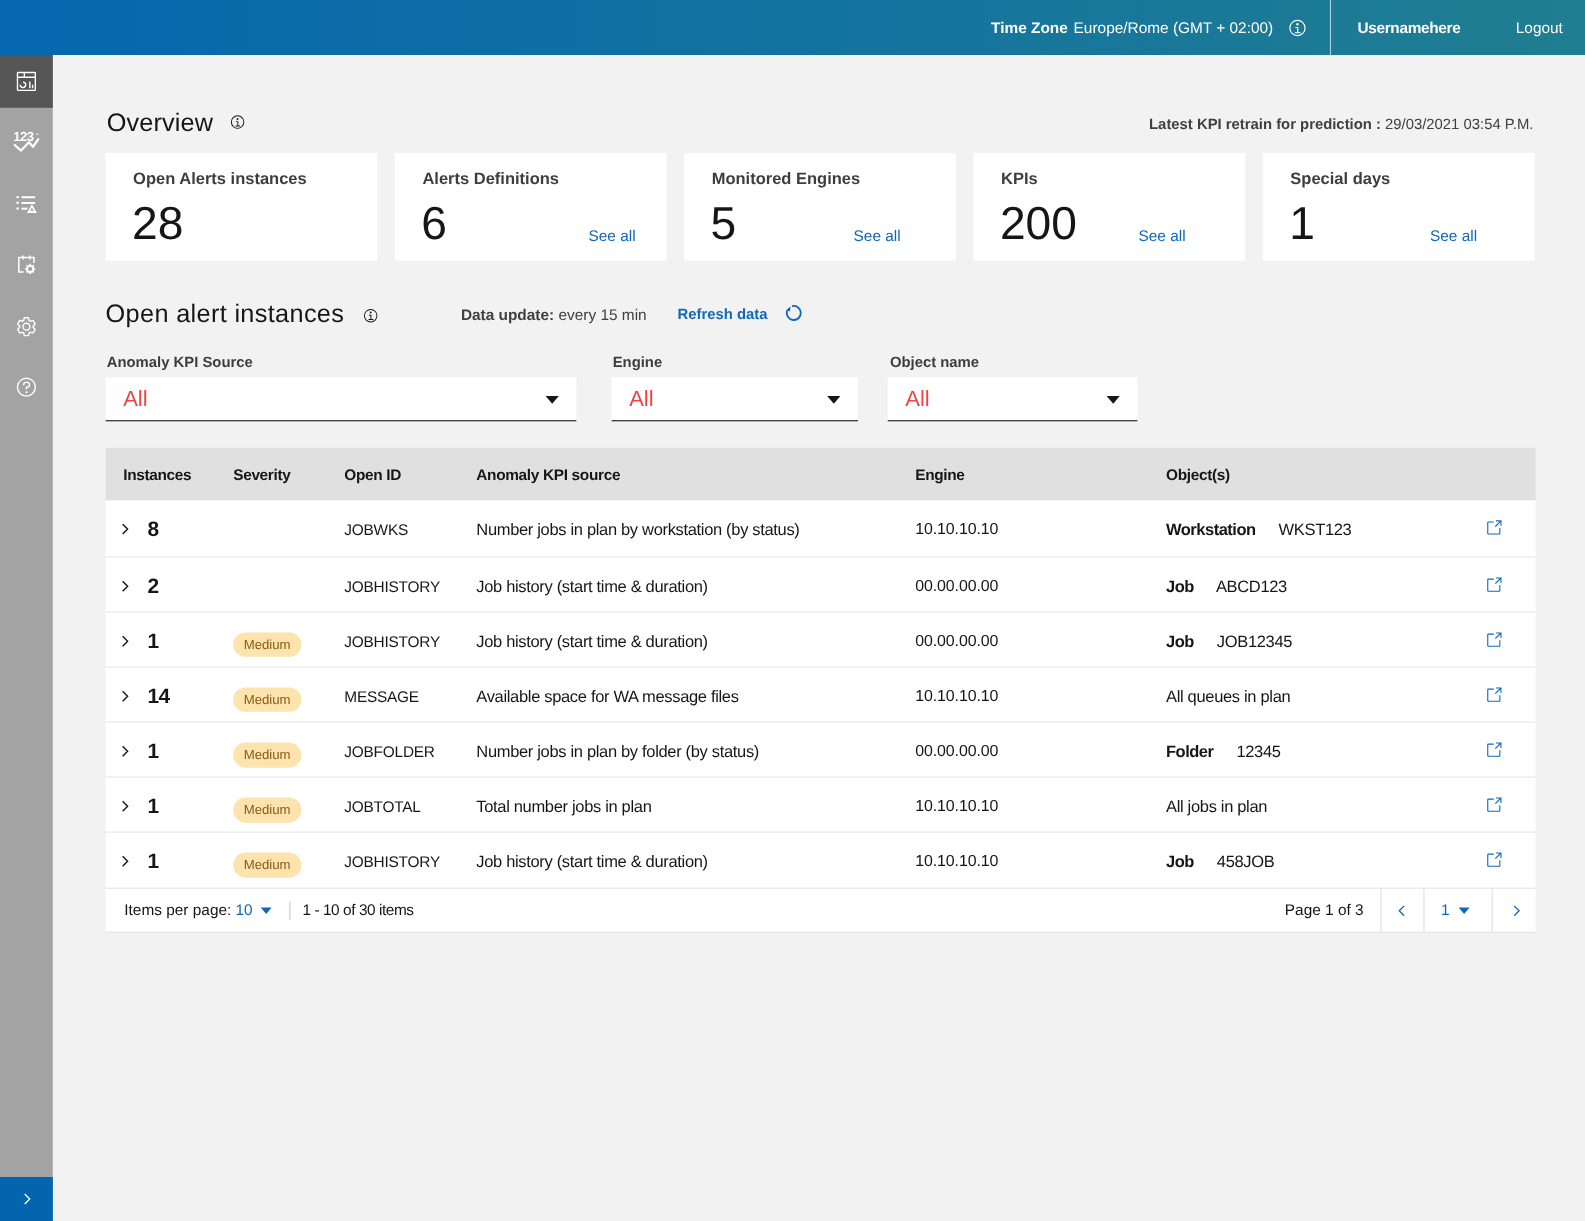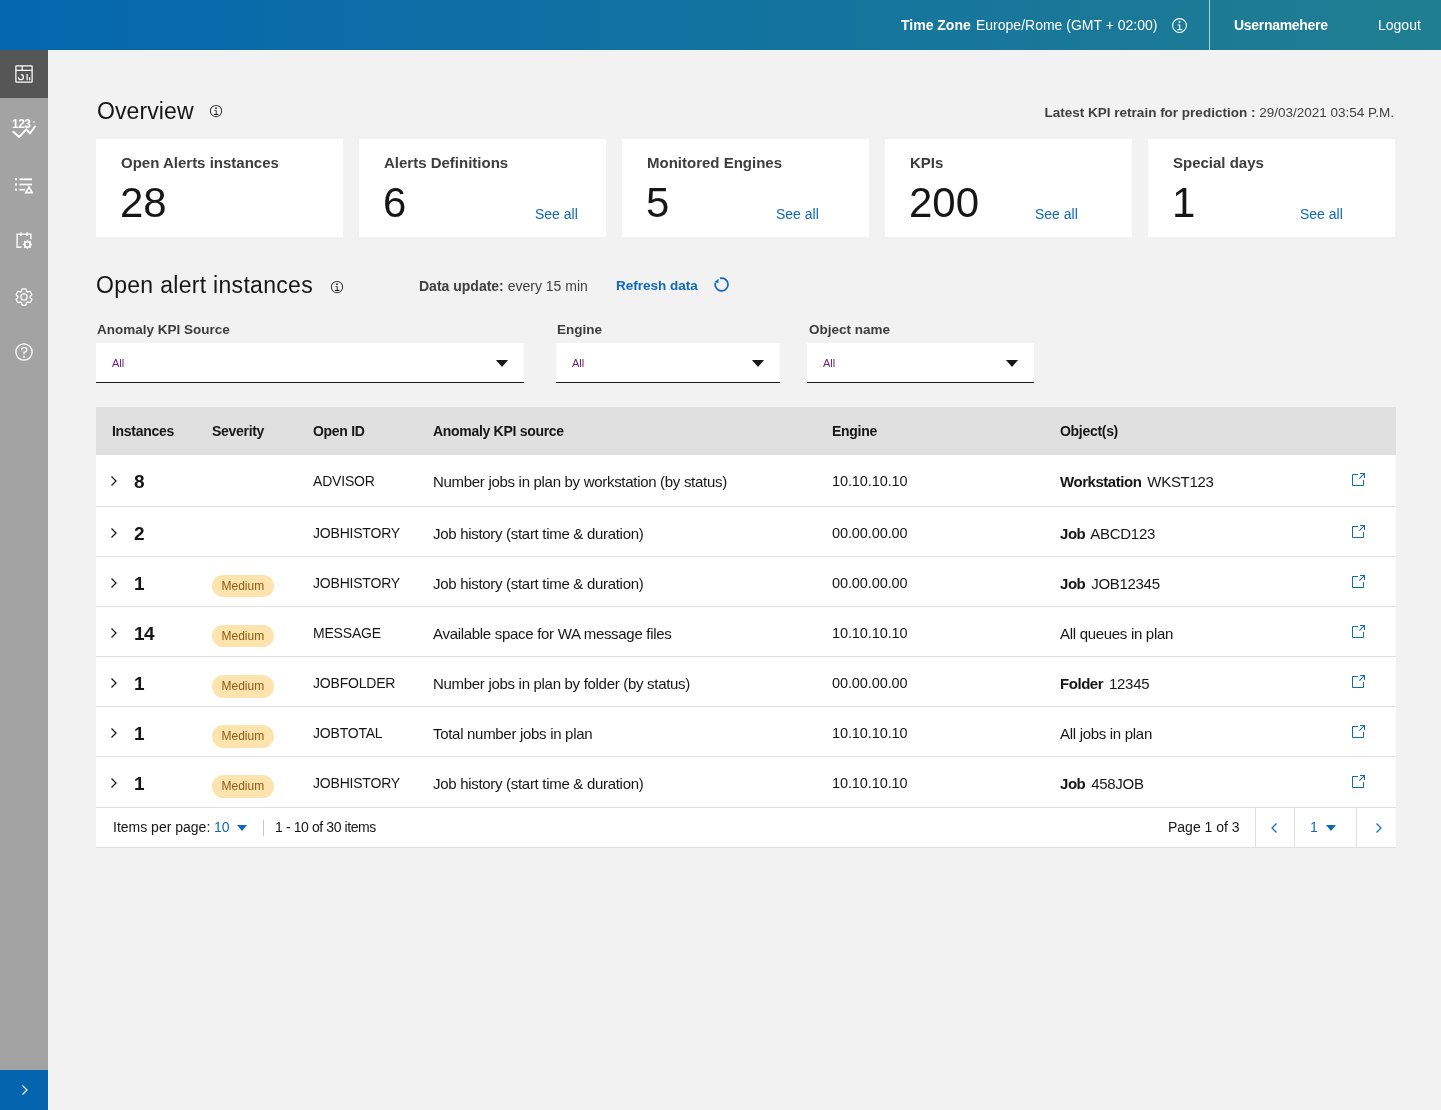--- a/index.html
+++ b/index.html
@@ -36,41 +36,41 @@
 
   
   .card { position:absolute; top:139px; width:247px; height:98px; background:#fff; }
   .card .ct { position:absolute; left:25px; top:15px; font-size:15px; font-weight:bold; color:#3d3d3d; }
   .card .num { position:absolute; left:24px; top:39.5px; font-size:42px; color:#161616; }
   .card .seeall { position:absolute; font-size:14px; color:#1068b8; top:67px; }
 
   
   .flabel { position:absolute; top:322px; font-size:13.5px; font-weight:bold; color:#3d3d3d; }
   .fbox { position:absolute; top:343px; height:40px; background:#fff; border-bottom:1px solid #161616; }
-  .fbox .all { position:absolute; left:16px; top:0; line-height:40px; font-size:11px; color:#701a75; }
+  .fbox .all { position:absolute; left:16px; top:0; line-height:40px; font-size:20px; color:#ef4444; }
   .fbox .caret { position:absolute; right:16px; top:17px; width:0; height:0;
     border-left:6px solid transparent; border-right:6px solid transparent; border-top:7px solid #161616; }
 
   
   #table { position:absolute; left:96px; top:407px; width:1300px; }
   #thead { position:relative; height:48px; background:#e0e0e0; }
   #thead span { position:absolute; top:0; line-height:48px; font-size:14px; font-weight:bold; color:#161616; letter-spacing:-0.3px; }
   .trow { position:relative; height:50.2px; background:#fff; border-bottom:1px solid #e0e0e0; }
   #thead + .trow { height:51.5px; }
   .trow .chev { position:absolute; left:11px; top:20px; }
   .trow .cnt { position:absolute; left:38px; top:17px; line-height:19px; font-size:19px; font-weight:bold; letter-spacing:-0.5px; }
   .trow .pill { position:absolute; left:116px; top:18px; height:22.5px; border-radius:11.5px;
     font-size:12px; line-height:22.5px; padding:0 9.5px; }
   .pill.high { background:#fcd0d2; color:#a2191f;margin-top:44px; }
   .pill.med { background:#fde3ad; color:#8a5a12; }
   .trow .aid { position:absolute; left:217px; top:2px; line-height:49px; font-size:14px; letter-spacing:-0.2px; }
   .trow .desc { position:absolute; left:337px; top:2px; line-height:49px; font-size:15px; letter-spacing:-0.3px; }
   .trow .eng { position:absolute; left:736px; top:2px; line-height:49px; font-size:14.5px; letter-spacing:-0.1px; }
   .trow .obj { position:absolute; left:964px; top:2px; line-height:49px; font-size:15px; letter-spacing:-0.3px; }
-  .trow .obj b { margin-right:2px; letter-spacing:-0.45px; }
+  .trow .obj b { margin-right:17px; letter-spacing:-0.45px; }
   .trow .launch { position:absolute; left:1254px; top:17px; }
 
   
   #pagbar { position:relative; height:40px; background:#fff; border-bottom:1px solid #e0e0e0; font-size:14px; }
   #pagbar .t { position:absolute; top:0; line-height:39px; color:#161616; }
   #pagbar .blue { color:#1068b8; }
   #pagbar .vline { position:absolute; top:0; width:1px; height:39px; background:#e0e0e0; }
   .caret-sm { position:absolute; width:0; height:0; border-left:5px solid transparent;
     border-right:5px solid transparent; border-top:6px solid #1068b8; top:17px; }
 </style>
@@ -228,21 +228,21 @@
       <span style="left:337px;">Anomaly KPI source</span>
       <span style="left:736px;">Engine</span>
       <span style="left:964px;">Object(s)</span>
     </div>
     <div class="trow">
       <svg class="chev" width="12" height="12" viewBox="0 0 16 16" fill="none" stroke="#161616" stroke-width="1.7">
           <polyline points="6,2 12,8 6,14"></polyline>
         </svg>
       <span class="cnt">8</span>
         <span class="pill high">High</span>
-      <span class="aid">ADVISOR</span>
+      <span class="aid">JOBWKS</span>
         <span class="desc">Number jobs in plan by workstation (by status)</span>
       <span class="eng">10.10.10.10</span>
         <span class="obj"><b>Workstation</b> WKST123</span>
       <svg class="launch" width="16" height="16" viewBox="0 0 32 32" fill="#1068b8">
           <path d="M26,28H6a2,2,0,0,1-2-2V6A2,2,0,0,1,6,4H16V6H6V26H26V16h2V26A2,2,0,0,1,26,28Z"></path>
           <path d="M20,2V4h6.586L18,12.586,19.414,14,28,5.414V12h2V2Z"></path>
         </svg>
     </div>
     <div class="trow">
       <svg class="chev" width="12" height="12" viewBox="0 0 16 16" fill="none" stroke="#161616" stroke-width="1.7">

